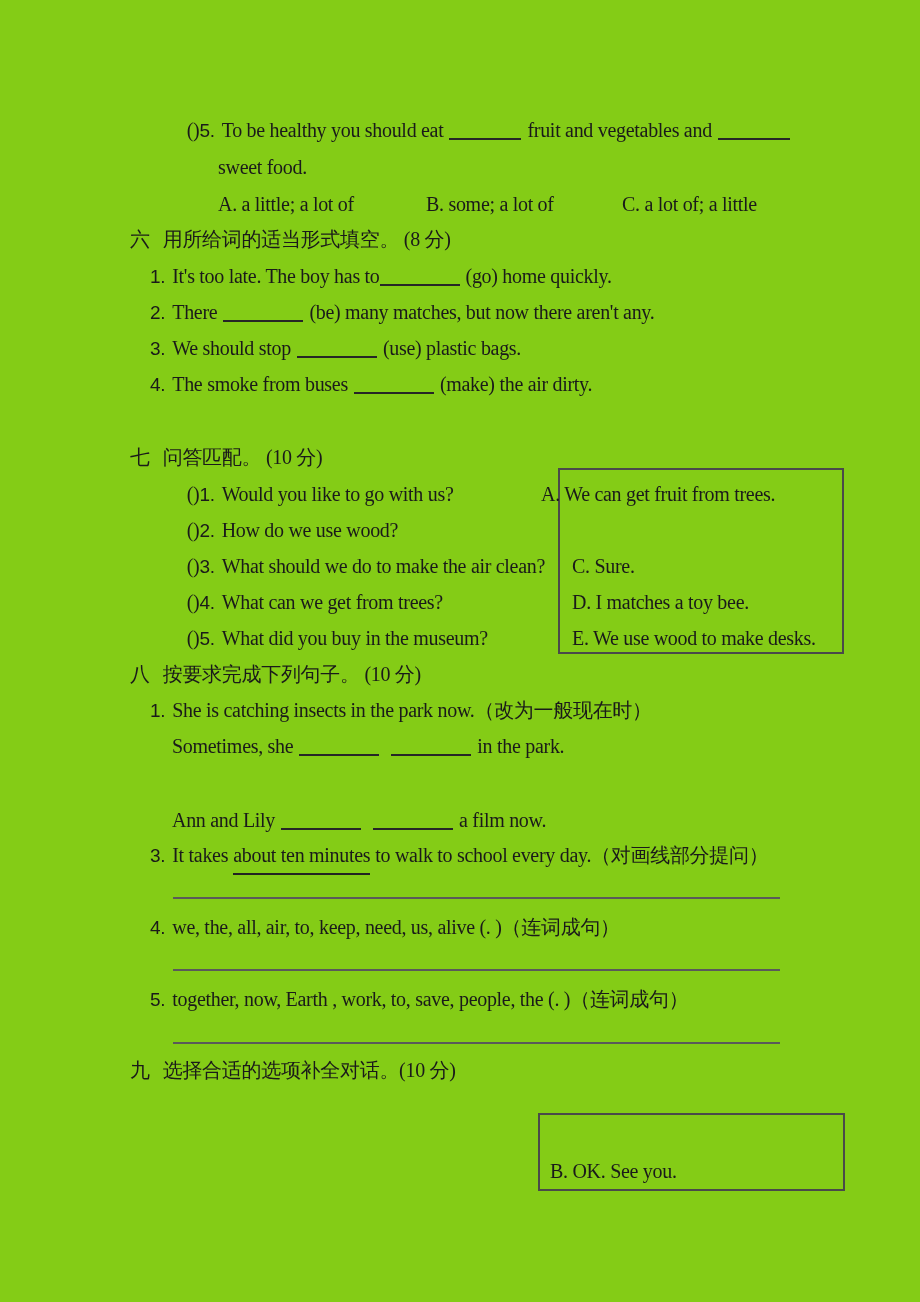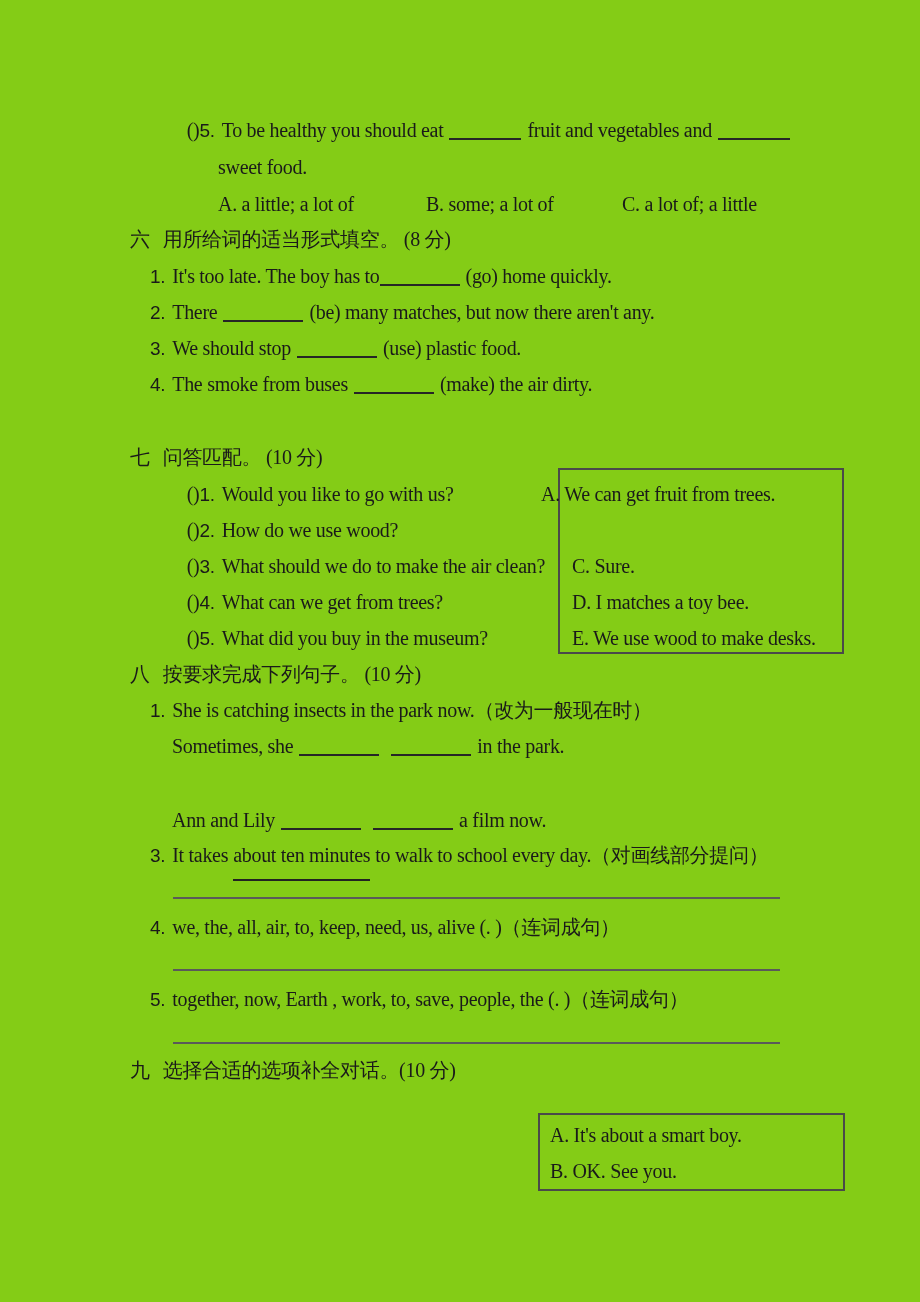--- a/index.html
+++ b/index.html
@@ -8,21 +8,21 @@
     font-family:"Liberation Serif","DejaVu Serif",serif;
     font-size:20px;color:#1a1a1a;overflow:hidden;letter-spacing:-0.3px;text-align:right;
   }
   .line{position:absolute;white-space:nowrap;line-height:26px;}
   .num{font-family:"Liberation Sans","DejaVu Sans",sans-serif;font-size:19px;margin-right:7px;}
   .secnum{margin-right:13px;}
   .popen{display:inline-block;width:43px;}
   .blank{display:inline-block;width:80px;height:4px;border-bottom:2px solid #262626;margin:0 6px;vertical-align:-3px;}
   .blank.sm{width:72px;}
   .blank.tight{margin-left:0;}
-  .ulseg{border-bottom:2px solid #222;padding-bottom:13px;margin:0 5px;}
+  .ulseg{border-bottom:2px solid #222;padding-bottom:7px;margin:0 5px;}
   .rule{position:absolute;left:173px;width:607px;height:0;border-top:2px solid #5a5a5a;}
   .abox{position:absolute;border:2px solid #4a4a4a;background:transparent;}
 </style>
 </head>
 <body>
 
 <div class="page">
 
   <div class="line" style="left:150px;top:117px">
     <span class="popen">(</span><span>)</span><span class="num">5.</span><span>To be healthy you should eat</span><span class="blank sm"></span><span>fruit and vegetables and</span><span class="blank sm"></span>
@@ -37,21 +37,21 @@
   <div class="line" style="left:130px;top:226px">
     <span class="secnum">六</span><span>用所给词的适当形式填空。 (8 分)</span>
   </div>
   <div class="line" style="left:150px;top:263px">
     <span class="num">1.</span><span>It's too late. The boy has to</span><span class="blank tight"></span><span>(go) home quickly.</span>
   </div>
   <div class="line" style="left:150px;top:299px">
     <span class="num">2.</span><span>There</span><span class="blank"></span><span>(be) many matches, but now there aren't any.</span>
   </div>
   <div class="line" style="left:150px;top:335px">
-    <span class="num">3.</span><span>We should stop</span><span class="blank"></span><span>(use) plastic food.</span>
+    <span class="num">3.</span><span>We should stop</span><span class="blank"></span><span>(use) plastic bags.</span>
   </div>
   <div class="line" style="left:150px;top:371px">
     <span class="num">4.</span><span>The smoke from buses</span><span class="blank"></span><span>(make) the air dirty.</span>
   </div>
 
   <div class="line" style="left:130px;top:444px">
     <span class="secnum">七</span><span>问答匹配。 (10 分)</span>
   </div>
   <div class="line" style="left:150px;top:481px">
     <span class="popen">(</span><span>)</span><span class="num">1.</span><span>Would you like to go with us?</span>
@@ -97,16 +97,15 @@
   <div class="rule" style="top:969px"></div>
   <div class="line" style="left:150px;top:986px">
     <span class="num">5.</span><span>together, now, Earth , work, to, save, people, the (. )（连词成句）</span>
   </div>
   <div class="rule" style="top:1042px"></div>
 
   <div class="line" style="left:130px;top:1057px">
     <span class="secnum">九</span><span>选择合适的选项补全对话。(10 分)</span>
   </div>
   <div class="abox" style="left:538px;top:1113px;width:303px;height:74px"></div>
-  <div class="line" style="left:550px;top:1122px"><span>A. It's about a smart boy.</span></div>
   <div class="line" style="left:550px;top:1158px"><span>B. OK. See you.</span></div>
 
 </div>
 
 </body></html>

